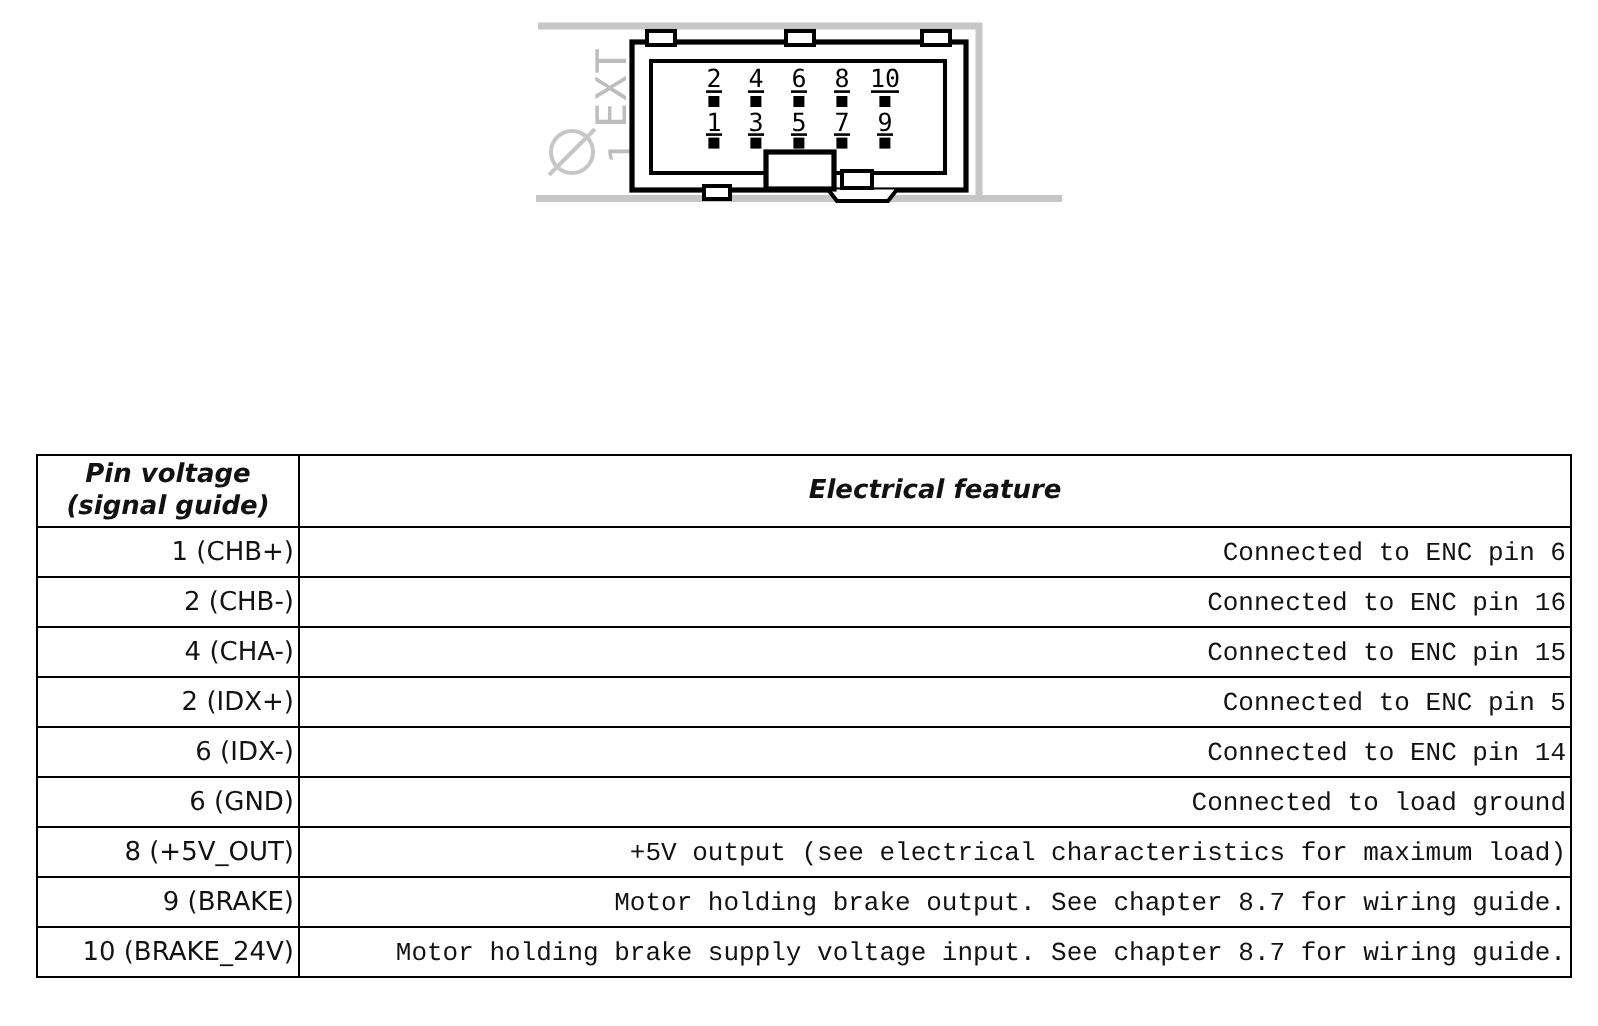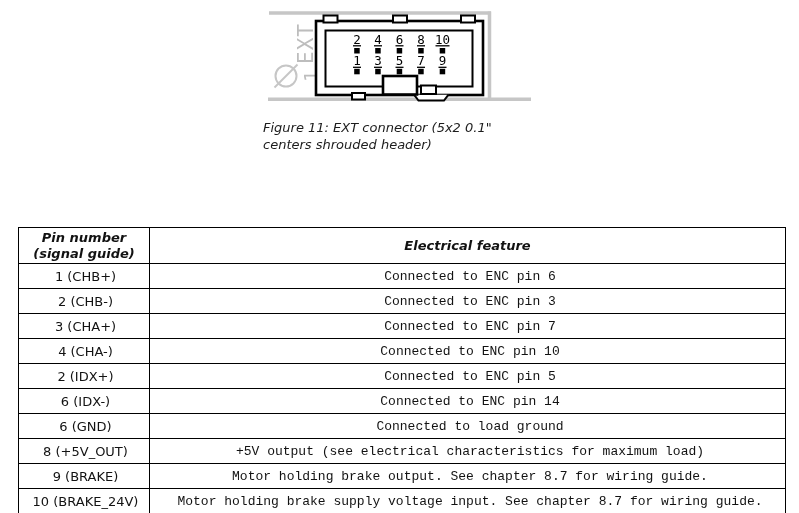--- a/index.html
+++ b/index.html
@@ -21,21 +21,21 @@
   table.pin-table th, table.pin-table td{
     border:1.4px solid #000000;
     font-size:13px;color:#121212;
     overflow:hidden;white-space:nowrap;
   }
   table.pin-table th{
     height:35px;font-weight:bold;font-style:italic;
     text-align:center;vertical-align:middle;line-height:16px;padding:0;
   }
   table.pin-table td{
-    height:24px;vertical-align:middle;text-align:center;
+    height:24px;vertical-align:middle;text-align:right;
   }
   td.pin-cell{width:131px;padding:0 2px 0 5px;}
   td.feature-cell{padding:0 2px 0 7px;font-family:Liberation Mono, monospace;}
 </style>
 </head>
 <body>
 
 <div id="page">
 
   <svg id="connector-svg" width="799" height="170" viewBox="0 0 799 170">
@@ -104,55 +104,47 @@
       <g fill="#000000">
         <rect x="354.2" y="68.8" width="5.5" height="5.5"></rect>
         <rect x="375.2" y="68.8" width="5.5" height="5.5"></rect>
         <rect x="396.7" y="68.8" width="5.5" height="5.5"></rect>
         <rect x="418.2" y="68.8" width="5.5" height="5.5"></rect>
         <rect x="439.7" y="68.8" width="5.5" height="5.5"></rect>
       </g>
     </g>
   </svg>
 
-  <div class="caption">
-    <div>Figure 11: EXT connector (5x2 0.1"</div>
-    <div>centers shrouded header)</div>
-  </div>
 
   <table class="pin-table">
     <colgroup>
         <col style="width:131px">
         <col>
       </colgroup>
     <thead>
       <tr>
         <th>
-          <span>Pin number</span><br>
+          <span>Pin voltage</span><br>
           <span>(signal guide)</span>
         </th>
         <th>Electrical feature</th>
       </tr>
     </thead>
     <tbody>
       <tr>
         <td class="pin-cell">1 (CHB+)</td>
         <td class="feature-cell">Connected to ENC pin 6</td>
       </tr>
       <tr>
         <td class="pin-cell">2 (CHB-)</td>
-        <td class="feature-cell">Connected to ENC pin 3</td>
-      </tr>
-      <tr>
-        <td class="pin-cell">3 (CHA+)</td>
-        <td class="feature-cell">Connected to ENC pin 7</td>
+        <td class="feature-cell">Connected to ENC pin 16</td>
       </tr>
       <tr>
         <td class="pin-cell">4 (CHA-)</td>
-        <td class="feature-cell">Connected to ENC pin 10</td>
+        <td class="feature-cell">Connected to ENC pin 15</td>
       </tr>
       <tr>
         <td class="pin-cell">2 (IDX+)</td>
         <td class="feature-cell">Connected to ENC pin 5</td>
       </tr>
       <tr>
         <td class="pin-cell">6 (IDX-)</td>
         <td class="feature-cell">Connected to ENC pin 14</td>
       </tr>
       <tr>

